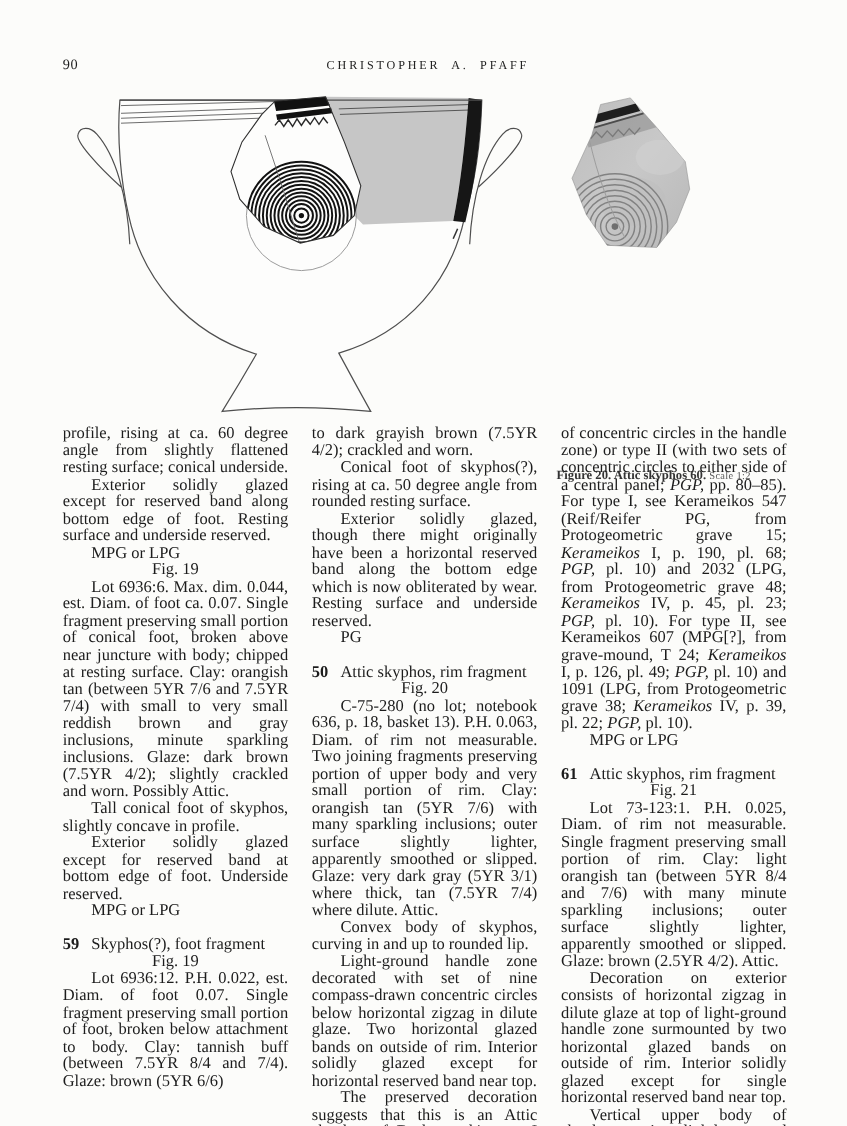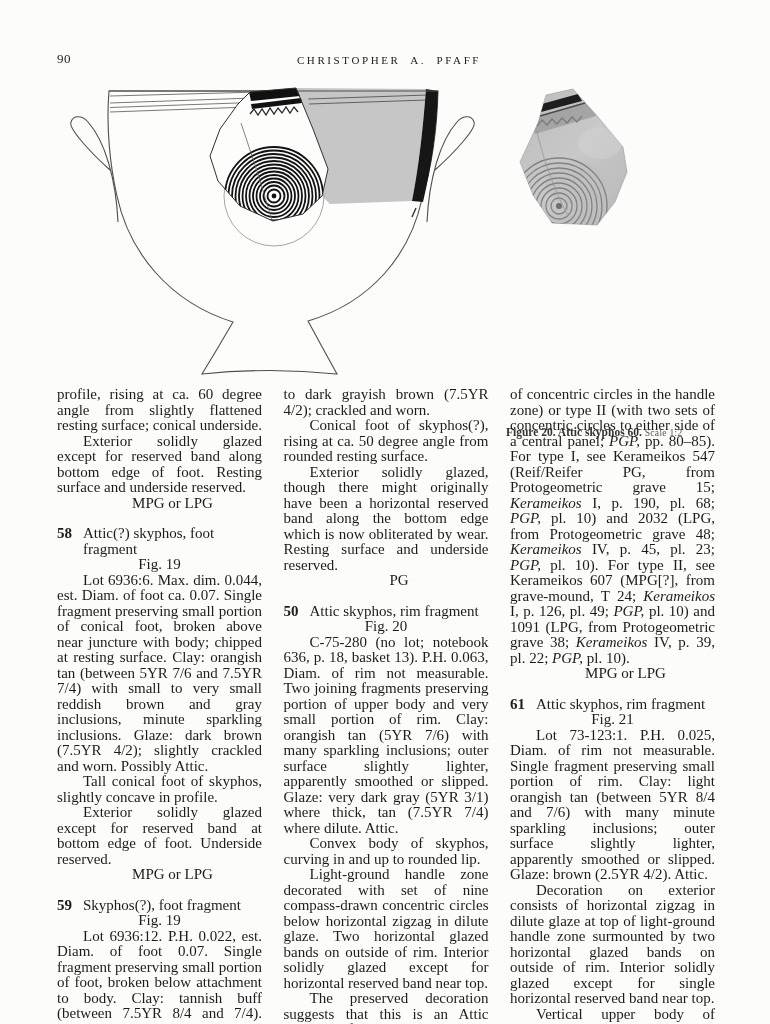--- a/index.html
+++ b/index.html
@@ -22,21 +22,21 @@
   }
   .caption .cap-b{font-weight:bold;color:#333}
   .caption .cap-s{font-size:9.5px;color:#575757;letter-spacing:.3px}
   .columns{
     position:absolute;left:57px;top:387px;width:658px;display:flex;gap:21.5px;
   }
   .col{width:205px;font-size:15px;line-height:15.5px;text-align:justify;
        -webkit-hyphens:none;hyphens:none}
   .col p{margin:0}
   p.ind{text-indent:26px}
-  p.lbl{padding-left:26px;text-align:center}
+  p.lbl{padding-left:26px;text-align:left}
   .entry{display:flex;margin-top:15px}
   .entry .enum{width:26px;font-weight:bold;flex:none}
   .entry .etitle{flex:1;text-align:left}
   .figref{text-align:center}
   i{font-style:italic}
 </style>
 </head>
 <body>
 
 <div class="pagenum">90</div>
@@ -143,24 +143,20 @@
     <span class="cap-s">Scale 1:2</span>
   </div>
 </div>
 
 <div class="columns">
 
   <div class="col">
     <p>profile, rising at ca. 60 degree angle from slightly flattened resting surface; conical underside.</p>
     <p class="ind">Exterior solidly glazed except for reserved band along bottom edge of foot. Resting surface and underside reserved.</p>
     <p class="lbl">MPG or LPG</p>
-    <div class="entry">
-      <span class="enum">58</span>
-      <span class="etitle">Attic(?) skyphos, foot fragment</span>
-    </div>
     <p class="figref">Fig. 19</p>
     <p class="ind">Lot 6936:6. Max. dim. 0.044, est. Diam. of foot ca. 0.07. Single fragment preserving small portion of conical foot, broken above near juncture with body; chipped at resting surface. Clay: orangish tan (between 5YR 7/6 and 7.5YR 7/4) with small to very small reddish brown and gray inclusions, minute sparkling inclusions. Glaze: dark brown (7.5YR 4/2); slightly crackled and worn. Possibly Attic.</p>
     <p class="ind">Tall conical foot of skyphos, slightly concave in profile.</p>
     <p class="ind">Exterior solidly glazed except for reserved band at bottom edge of foot. Underside reserved.</p>
     <p class="lbl">MPG or LPG</p>
     <div class="entry">
       <span class="enum">59</span>
       <span class="etitle">Skyphos(?), foot fragment</span>
     </div>
     <p class="figref">Fig. 19</p>

